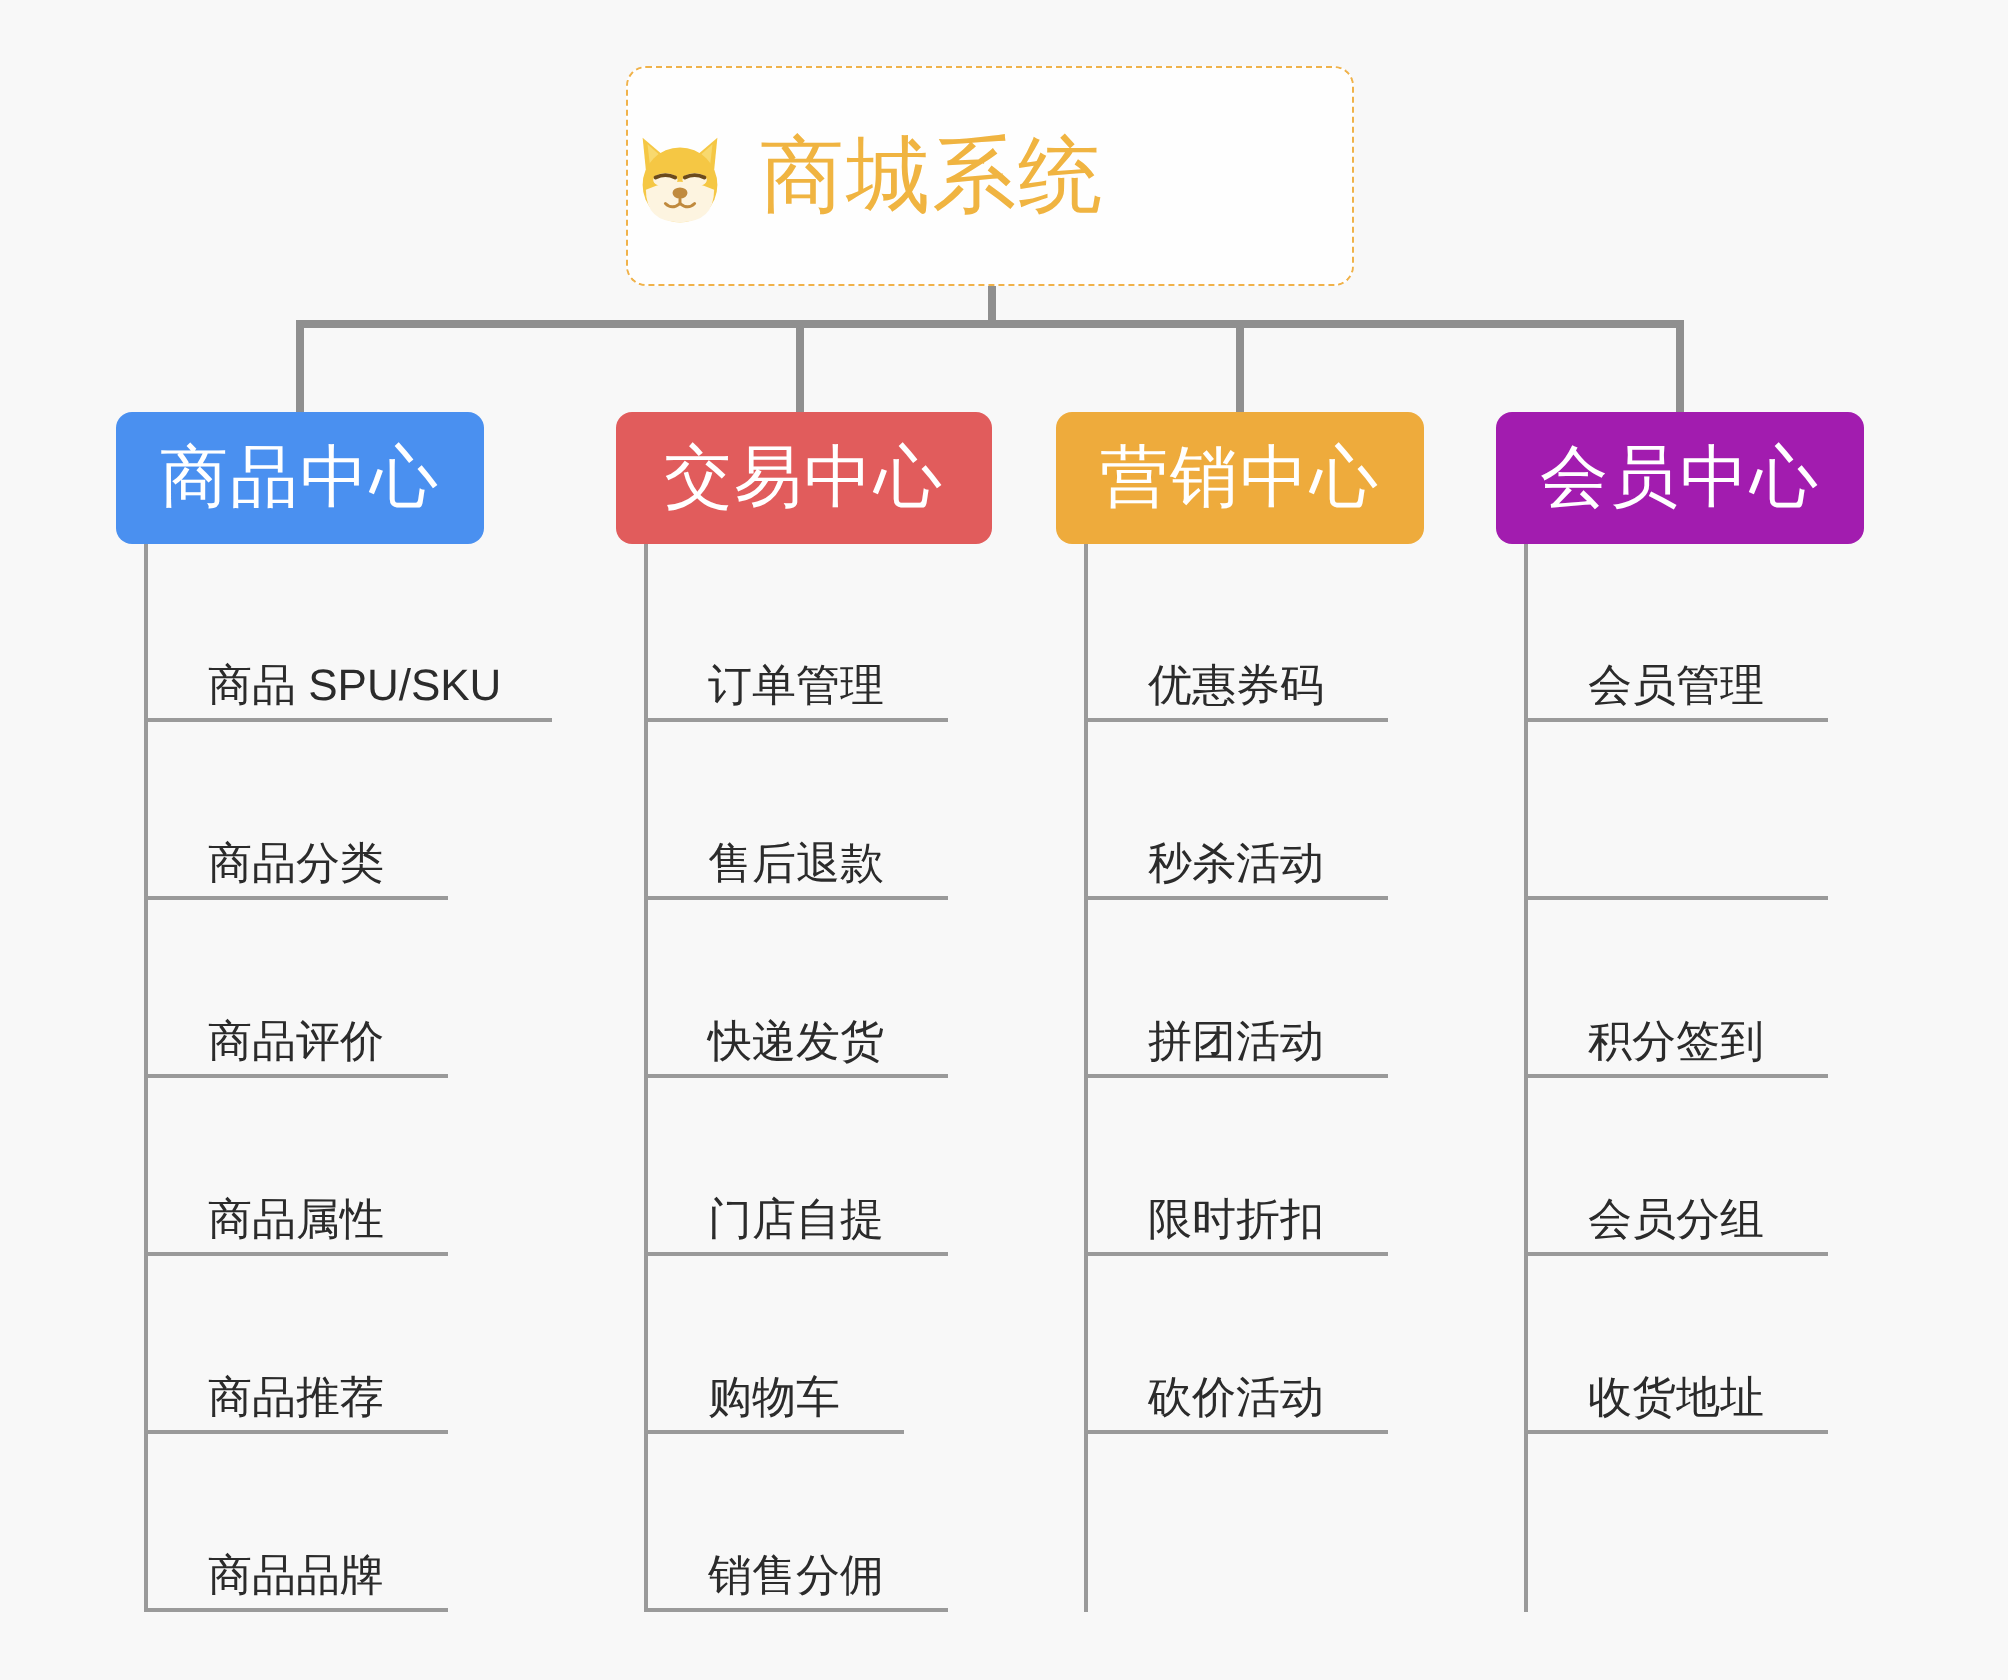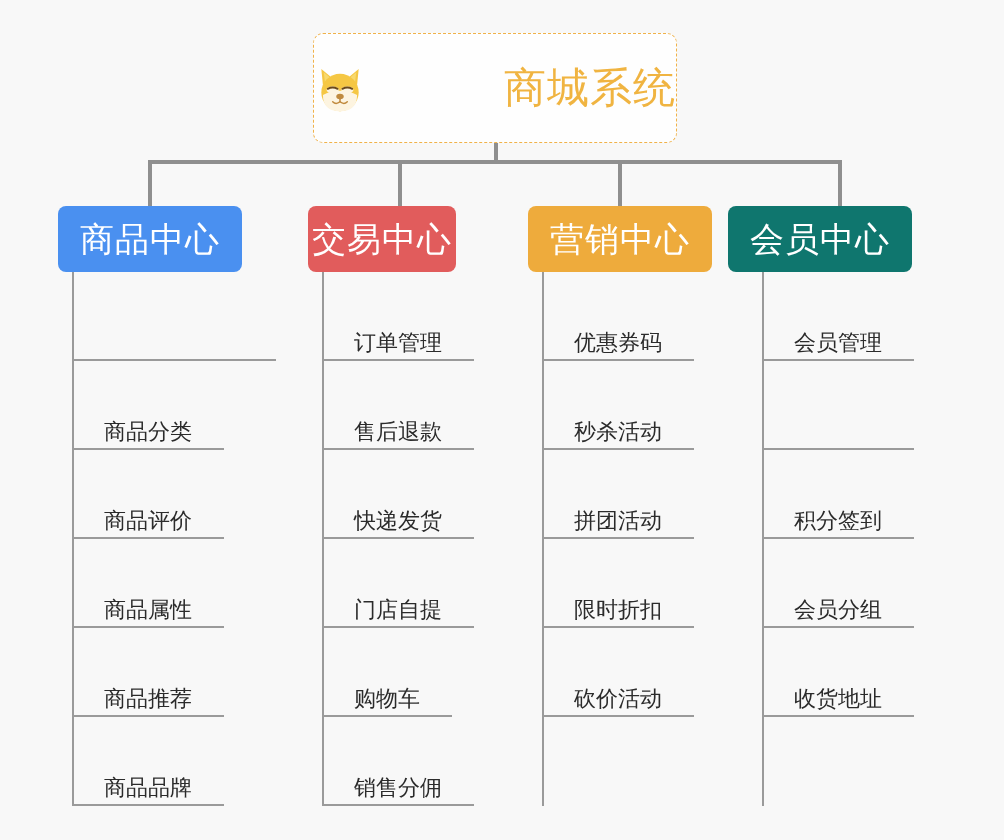--- a/index.html
+++ b/index.html
@@ -26,21 +26,21 @@
     left: 313px;
     top: 33px;
     width: 364px;
     height: 110px;
     box-sizing: border-box;
     background: #fefefe;
     border: 1px dashed #f0b24a;
     border-radius: 10px;
     display: flex;
     align-items: center;
-    justify-content: space-between;
+    justify-content: flex-start;
     gap: 14px;
   }
   .root-icon {
     width: 52px;
     height: 52px;
     flex: 0 0 auto;
     position: relative;
     top: 2px;
   }
   .root-title {
@@ -163,20 +163,21 @@
   <div class="conn conn-drop" style="left:398px"></div>
   <div class="conn conn-drop" style="left:618px"></div>
   <div class="conn conn-drop" style="left:838px"></div>
 
   <div class="cat-box" style="left:58px;width:184px;background:#4a90f0">
     <span class="cat-label">商品中心</span>
   </div>
   <div class="child-col" style="left:72px">
     <div class="col-spine" style="height:534px"></div>
     <div class="child-item">
+      <span class="child-label">商品 SPU/SKU</span>
       <span class="child-underline" style="width:204px"></span>
     </div>
     <div class="child-item">
       <span class="child-label">商品分类</span>
       <span class="child-underline" style="width:152px"></span>
     </div>
     <div class="child-item">
       <span class="child-label">商品评价</span>
       <span class="child-underline" style="width:152px"></span>
     </div>
@@ -187,21 +188,21 @@
     <div class="child-item">
       <span class="child-label">商品推荐</span>
       <span class="child-underline" style="width:152px"></span>
     </div>
     <div class="child-item">
       <span class="child-label">商品品牌</span>
       <span class="child-underline" style="width:152px"></span>
     </div>
   </div>
 
-  <div class="cat-box" style="left:308px;width:148px;background:#e15c5c">
+  <div class="cat-box" style="left:308px;width:188px;background:#e15c5c">
     <span class="cat-label">交易中心</span>
   </div>
   <div class="child-col" style="left:322px">
     <div class="col-spine" style="height:534px"></div>
     <div class="child-item">
       <span class="child-label">订单管理</span>
       <span class="child-underline" style="width:152px"></span>
     </div>
     <div class="child-item">
       <span class="child-label">售后退款</span>
@@ -245,21 +246,21 @@
     <div class="child-item">
       <span class="child-label">限时折扣</span>
       <span class="child-underline" style="width:152px"></span>
     </div>
     <div class="child-item">
       <span class="child-label">砍价活动</span>
       <span class="child-underline" style="width:152px"></span>
     </div>
   </div>
 
-  <div class="cat-box" style="left:728px;width:184px;background:#0f766e">
+  <div class="cat-box" style="left:748px;width:184px;background:#a21caf">
     <span class="cat-label">会员中心</span>
   </div>
   <div class="child-col" style="left:762px">
     <div class="col-spine" style="height:534px"></div>
     <div class="child-item">
       <span class="child-label">会员管理</span>
       <span class="child-underline" style="width:152px"></span>
     </div>
     <div class="child-item">
       <span class="child-underline" style="width:152px"></span>

